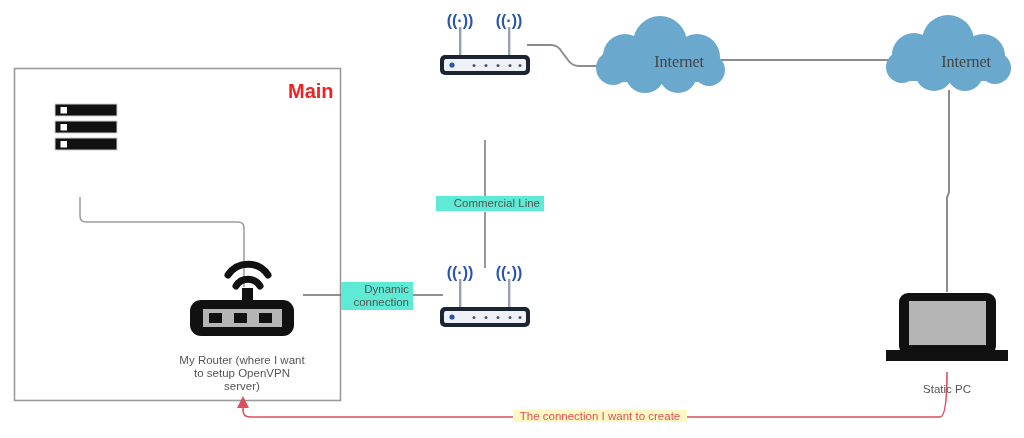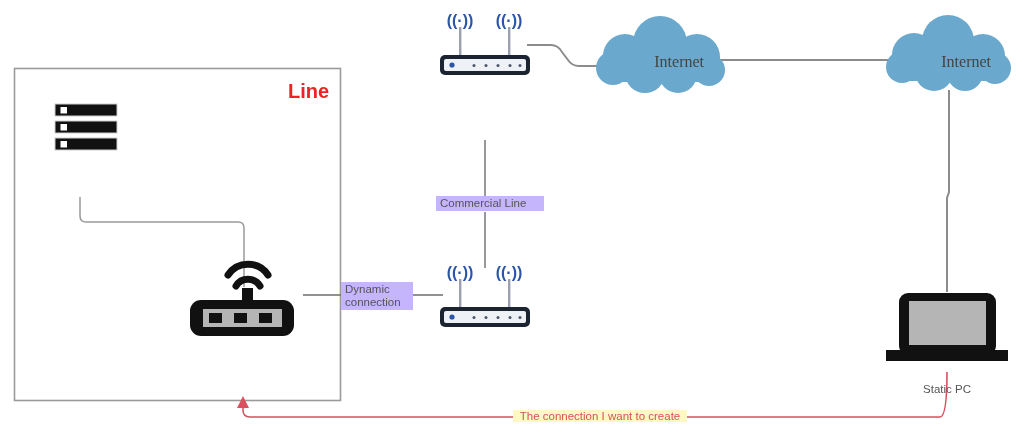--- a/index.html
+++ b/index.html
@@ -52,22 +52,22 @@
     text-align: center;
     font-family: "Liberation Sans", sans-serif;
     background: #fef9c3;
     padding: 0 4px;
   }
   .lbl-mid {
     position: absolute;
     color: #555555;
     font-size: 11.5px;
     line-height: 13px;
-    text-align: left;
-    background: #c4b5fd;
+    text-align: right;
+    background: #5eead4;
     padding: 1px 4px;
     font-family: "Liberation Sans", sans-serif;
     white-space: pre-line;
   }
 </style>
 </head>
 <body>
 
 <div id="canvas">
 
@@ -174,23 +174,26 @@
     </g>
 
     <g>
       <rect x="899" y="293" width="97" height="62" rx="9" ry="9" fill="#111111"></rect>
       <rect x="909" y="301" width="77" height="44" fill="#b5b5b5"></rect>
       <rect x="886" y="350" width="122" height="11" fill="#111111"></rect>
     </g>
 
   </svg>
 
-  <div class="lbl-home" style="left:288px; top:80px;">Line</div>
-
-
+  <div class="lbl-home" style="left:288px; top:80px;">Main</div>
+
+
+  <div class="lbl" style="left:167px; top:354px; width:150px;">My Router (where I want
+to setup OpenVPN
+server)</div>
 
 
 
   <div class="lbl-cloud" style="left:620px; top:53px; width:84px;">Internet</div>
 
   <div class="lbl-cloud" style="left:907px; top:53px; width:84px;">Internet</div>
 
   <div class="lbl" style="left:897px; top:383px; width:100px;">Static PC</div>
 
   <div class="lbl-mid" style="left:341px; top:282px; width:64px;">Dynamic

